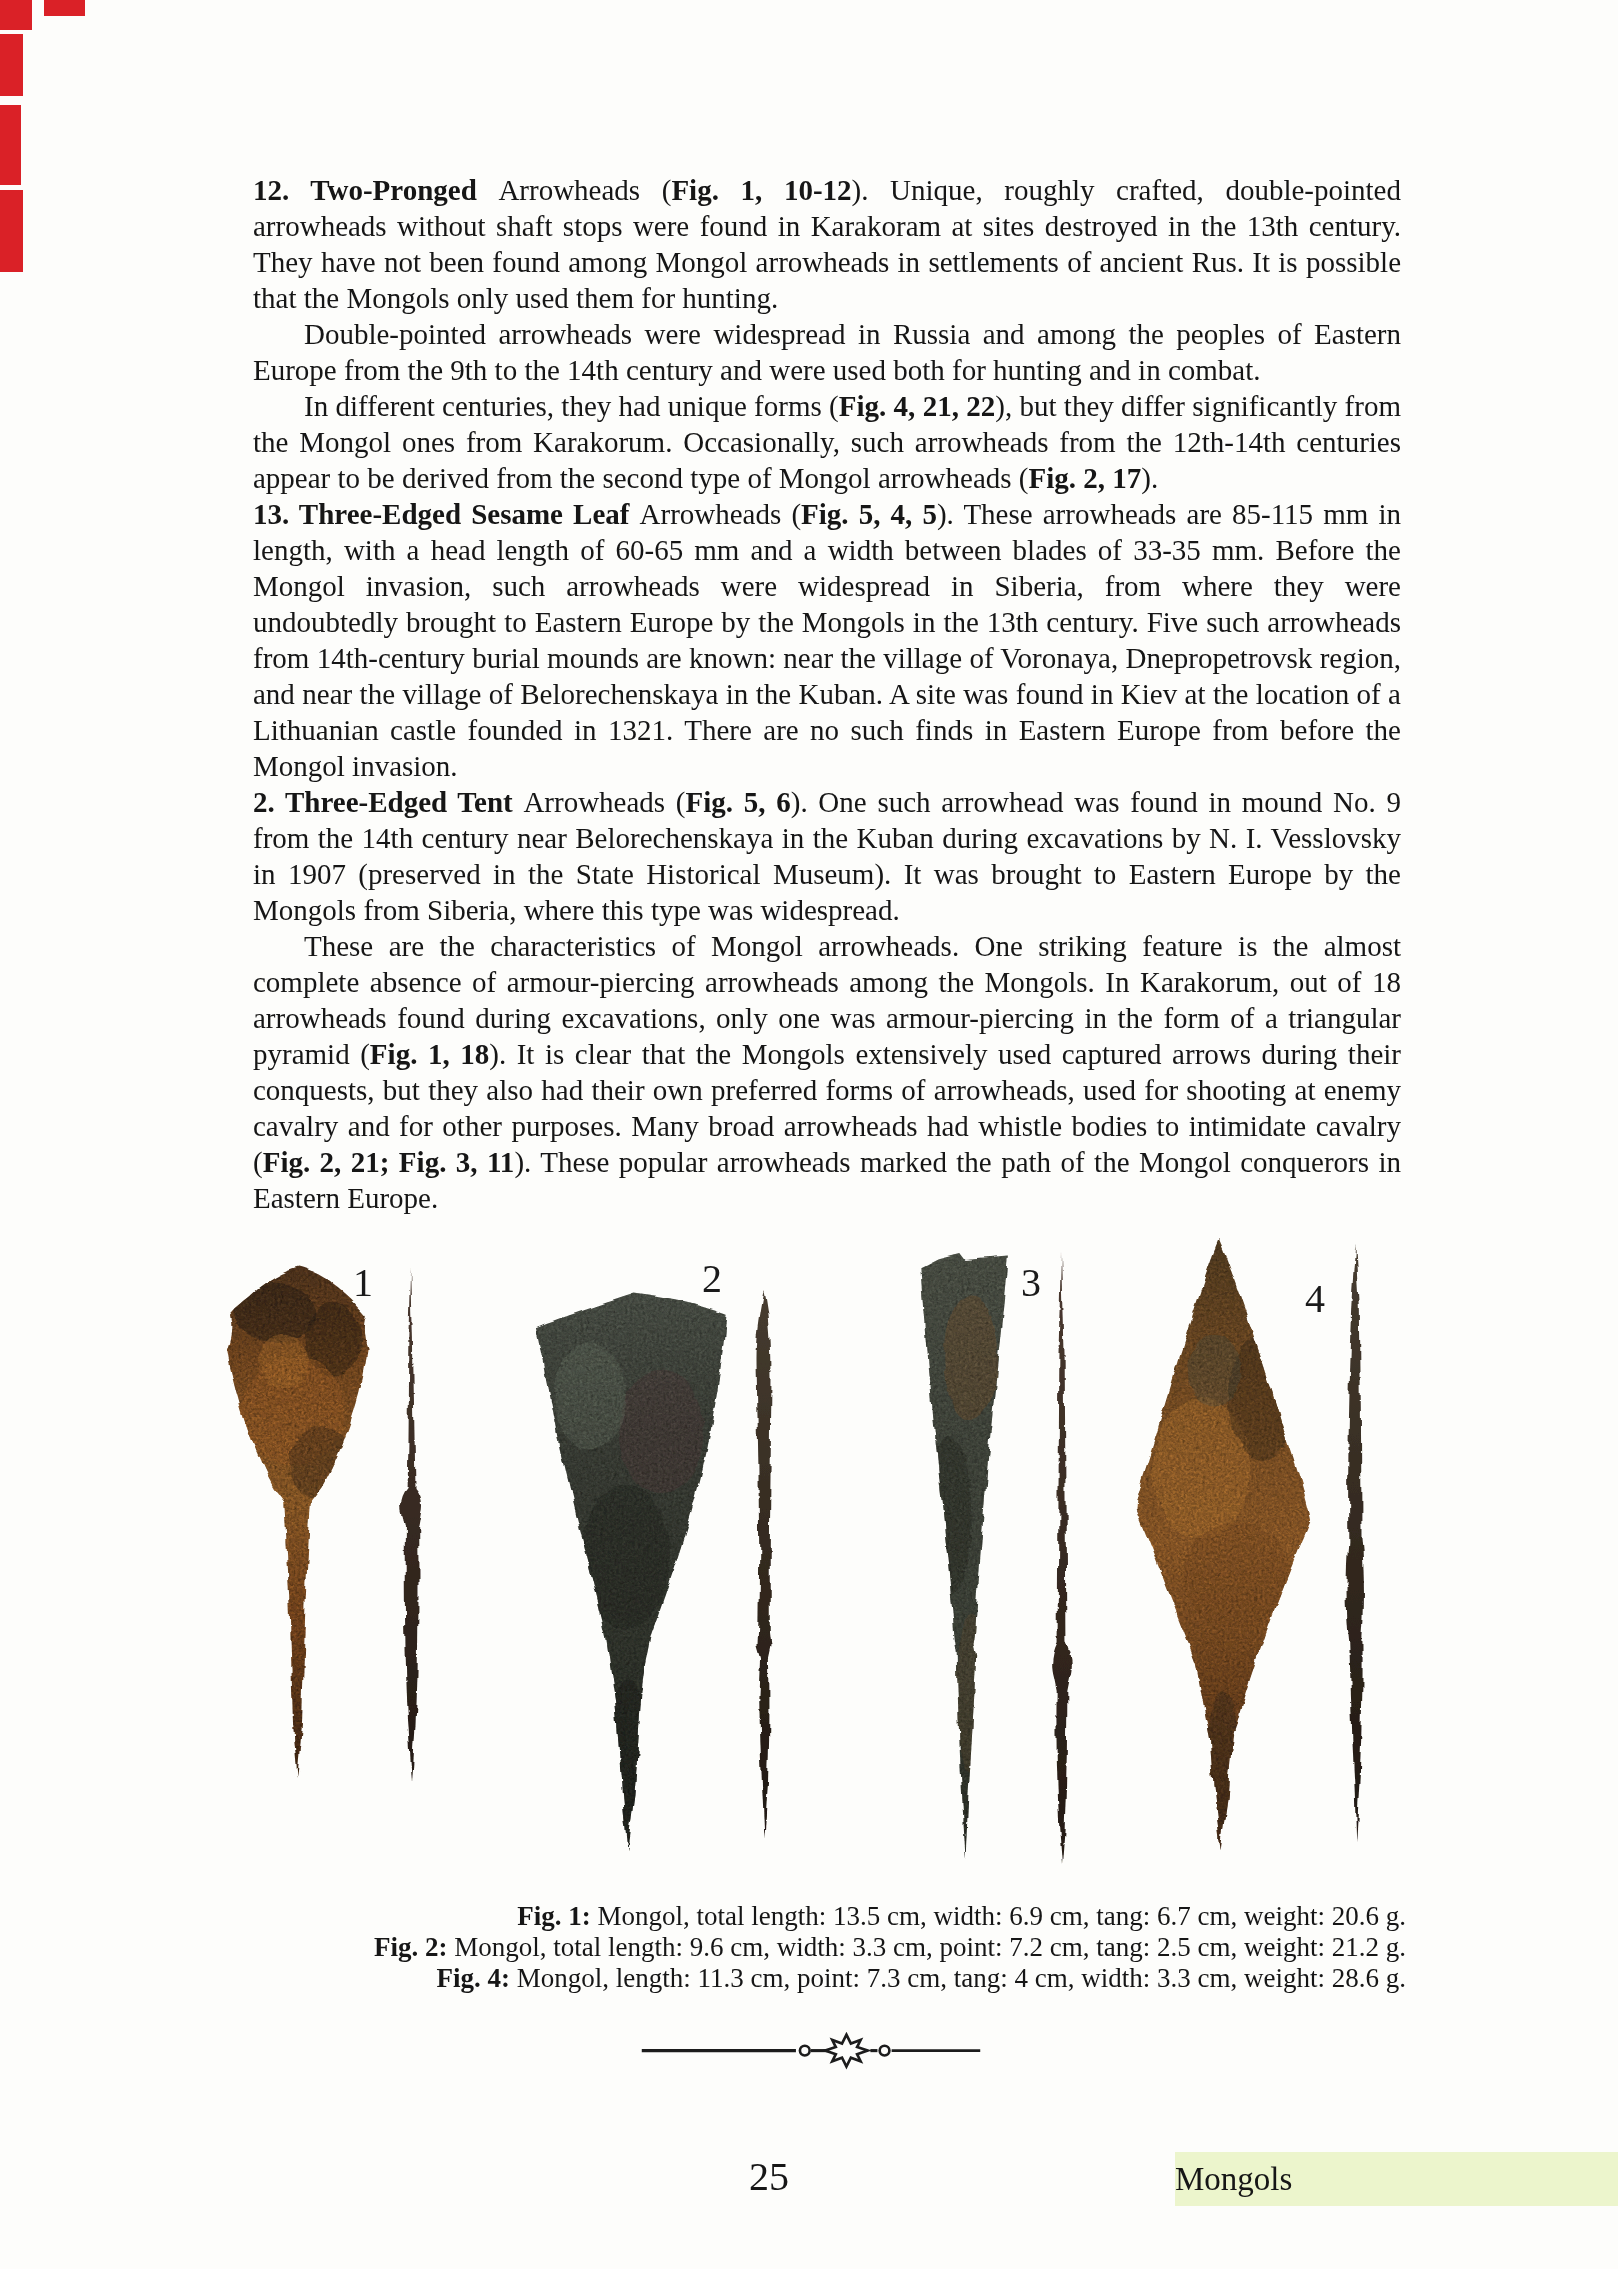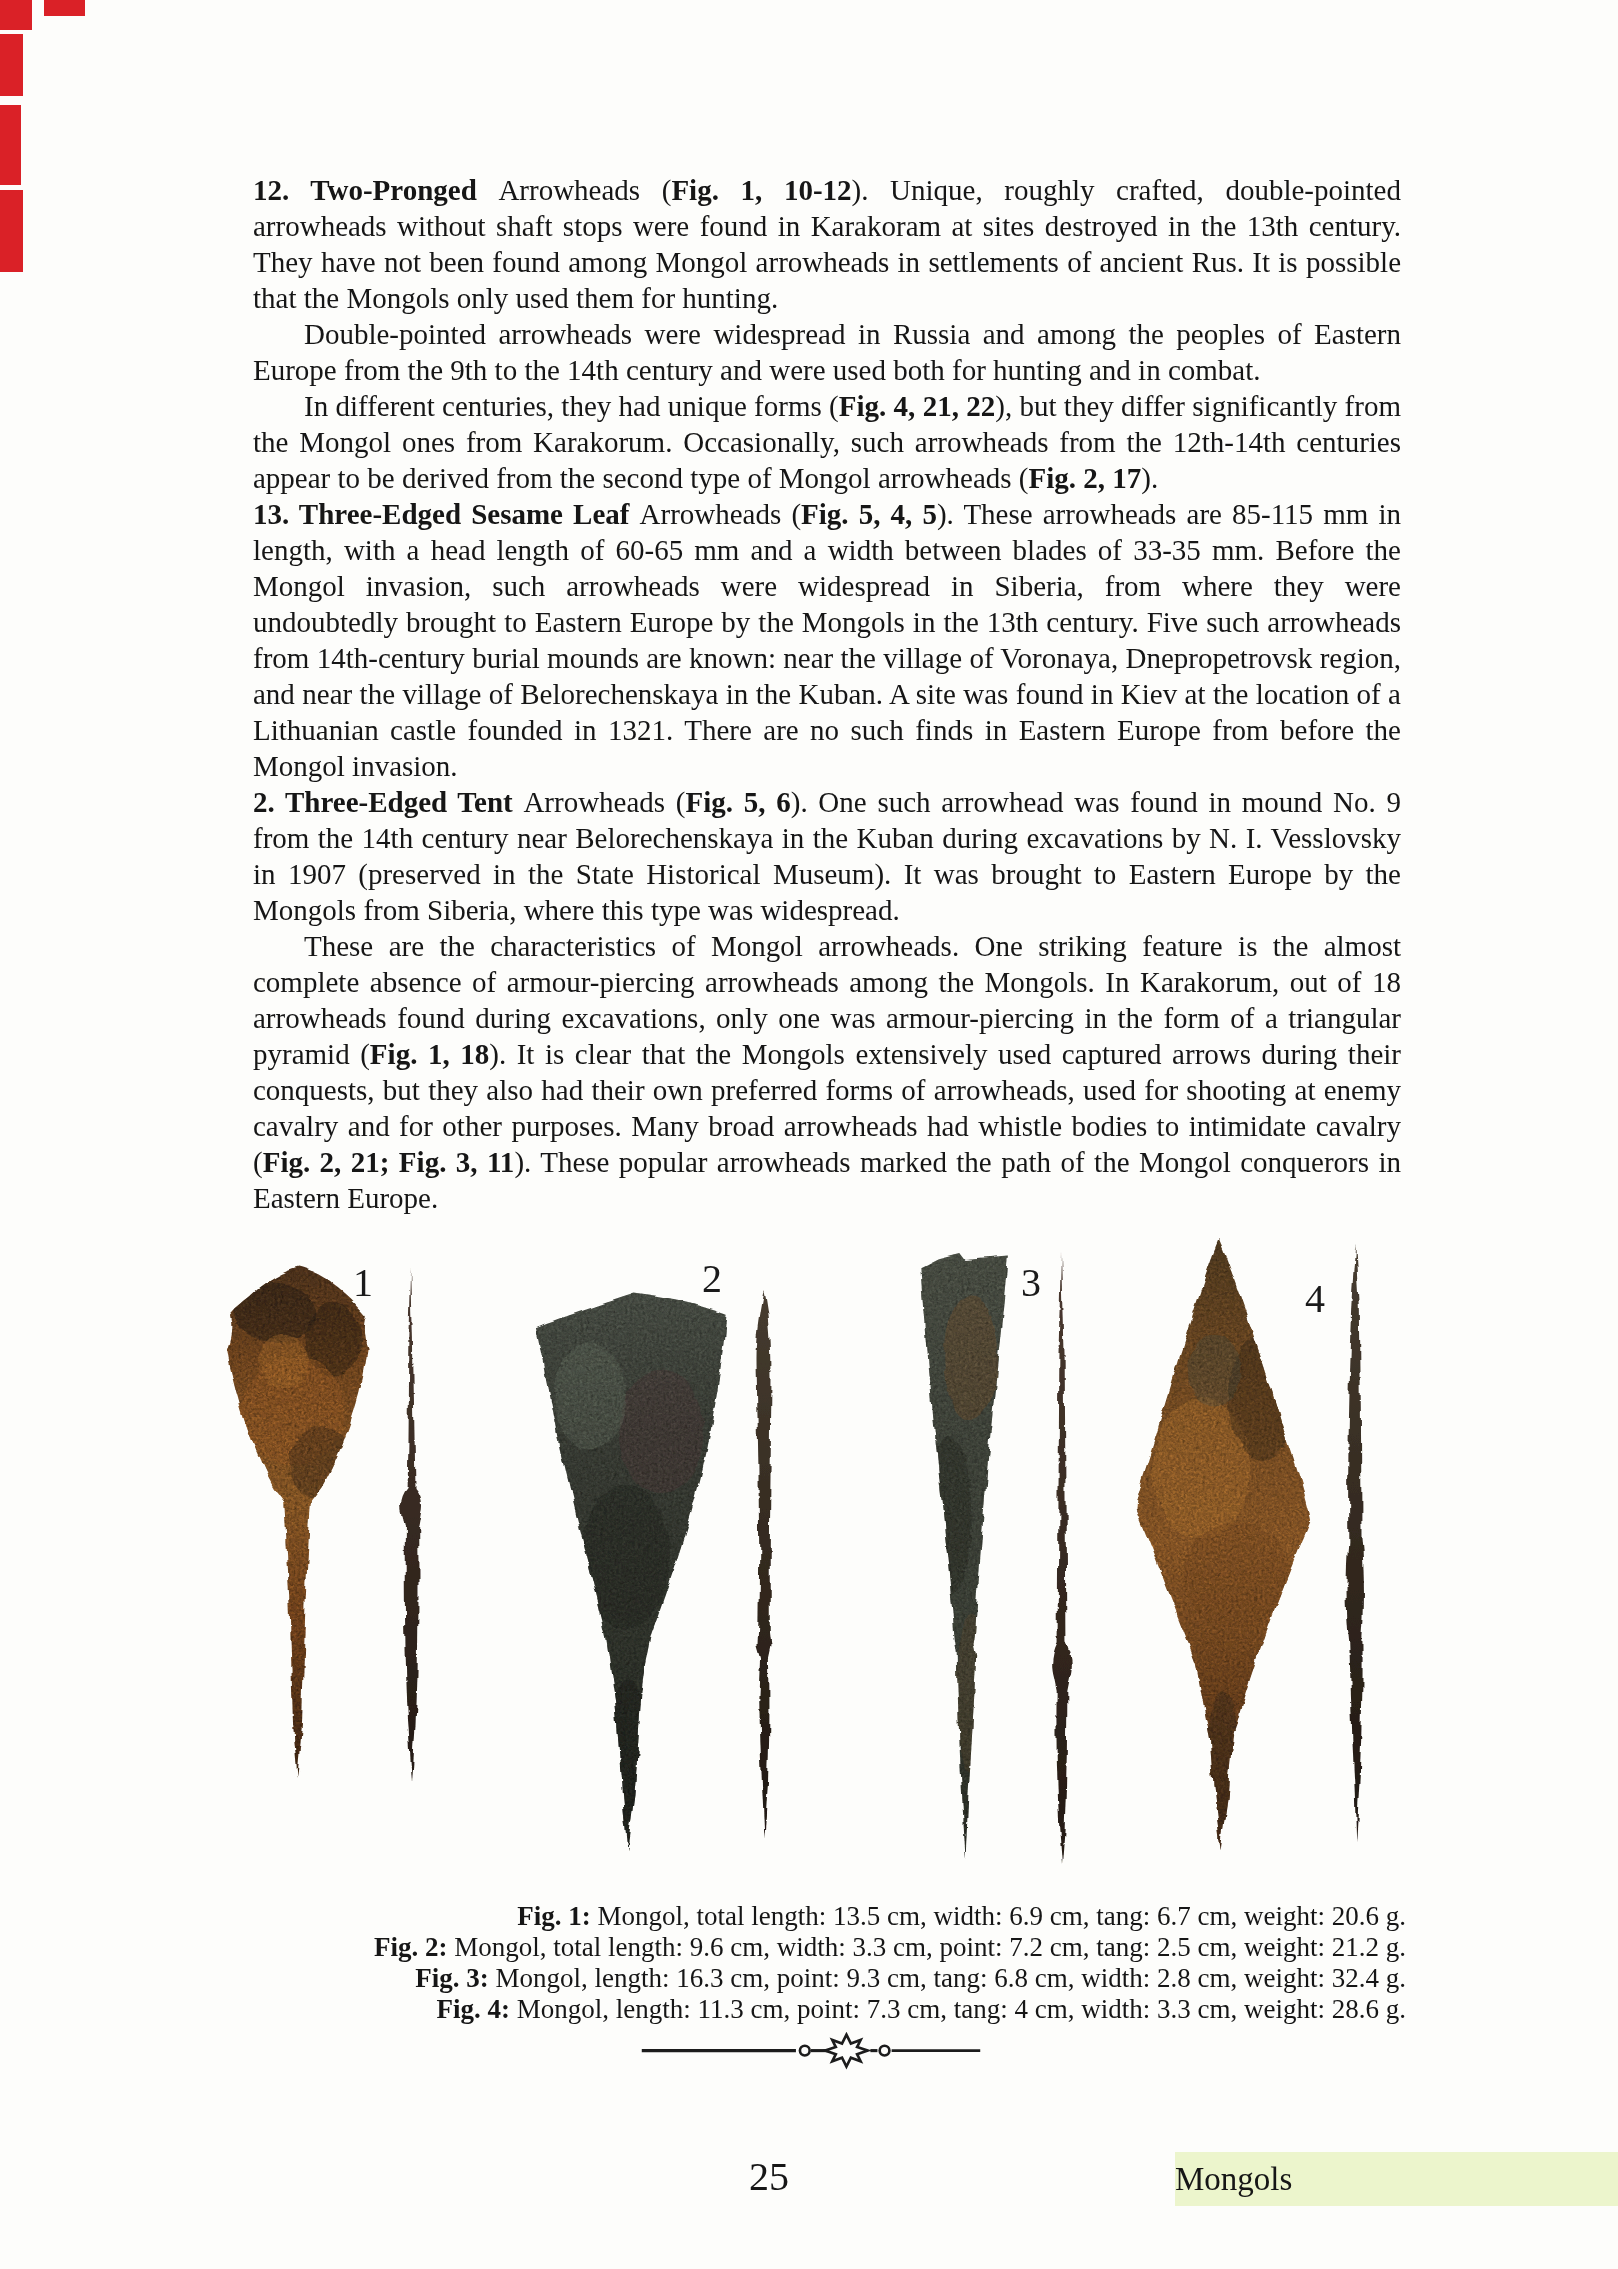--- a/index.html
+++ b/index.html
@@ -214,21 +214,20 @@
 
     <span class="figlabel" style="left:353px;top:25px;">1</span>
     <span class="figlabel" style="left:702px;top:21px;">2</span>
     <span class="figlabel" style="left:1021px;top:25px;">3</span>
     <span class="figlabel" style="left:1305px;top:41px;">4</span>
   </div>
 
   <div id="caps">
       <p><b>Fig. 1:</b><span> Mongol, total length: 13.5 cm, width: 6.9 cm, tang: 6.7 cm, weight: 20.6 g.</span></p>
       <p><b>Fig. 2:</b><span> Mongol, total length: 9.6 cm, width: 3.3 cm, point: 7.2 cm, tang: 2.5 cm, weight: 21.2 g.</span></p>
-      <p><b>Fig. 3:</b><span> Mongol, length: 16.3 cm, point: 9.3 cm, tang: 6.8 cm, width: 2.8 cm, weight: 32.4 g.</span></p>
       <p><b>Fig. 4:</b><span> Mongol, length: 11.3 cm, point: 7.3 cm, tang: 4 cm, width: 3.3 cm, weight: 28.6 g.</span></p>
     </div>
 
   <svg id="divider" width="342" height="39" viewBox="0 0 386 44">
     <g stroke="#1c1c1c" fill="none">
       <line x1="2" y1="21" x2="176" y2="21" stroke-width="3.5"></line>
       <circle cx="186" cy="21" r="5.5" stroke-width="3"></circle>
       <line x1="193" y1="21" x2="212" y2="21" stroke-width="3.5"></line>
       <path d="M233,3 L238,13 L249,9 L245,17 L257,21 L245,25 L249,33 L238,29 L233,39 L228,29 L217,33 L221,25 L209,21 L221,17 L217,9 L228,13 Z" fill="#fdfdfb" stroke-width="3" stroke-linejoin="miter"></path>
       <line x1="260" y1="21" x2="268" y2="21" stroke-width="3.5"></line>

